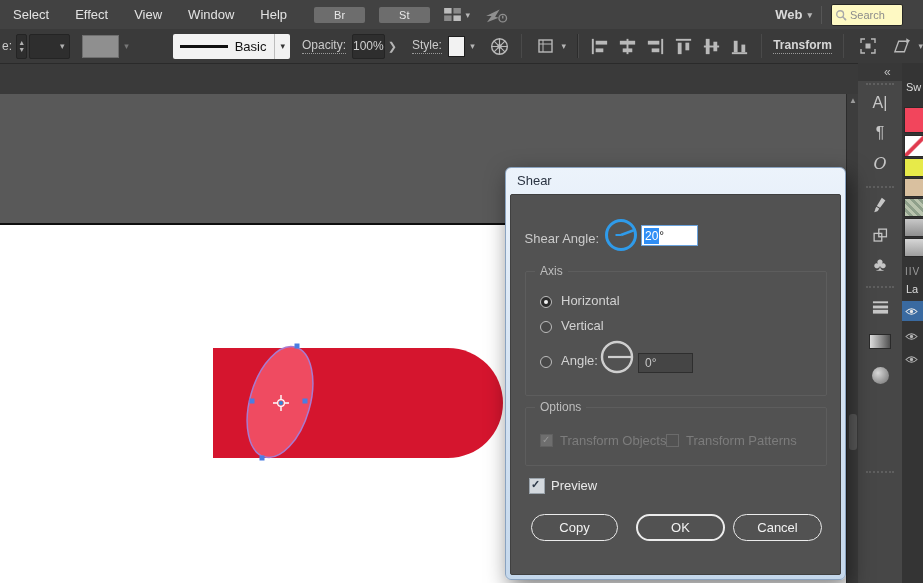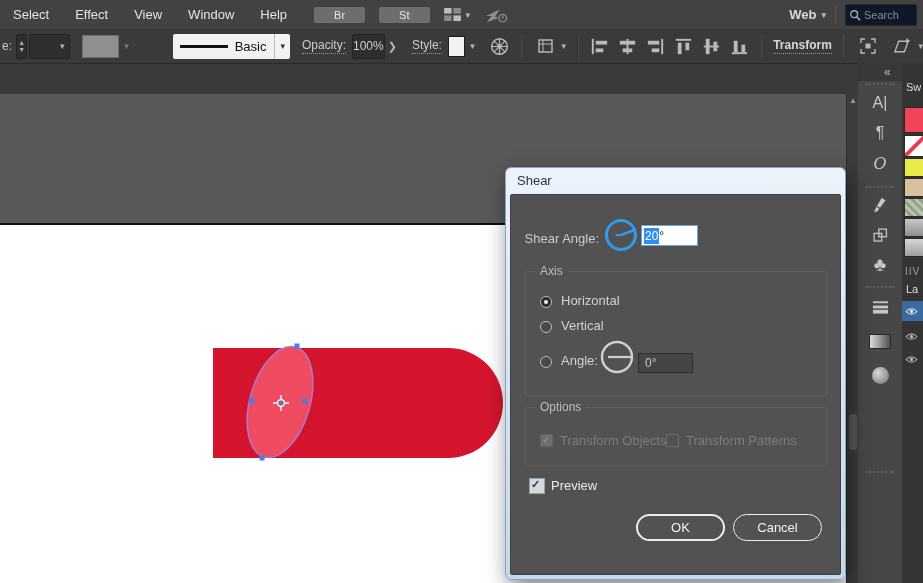--- a/index.html
+++ b/index.html
@@ -8,21 +8,21 @@
   .abs{position:absolute;}
 
   
   #menubar{left:0;top:0;width:923px;height:29px;background:#424242;display:flex;align-items:center;color:#e3e3e3;font-size:13px;}
   .menu-item{padding:0 13px;cursor:default;}
   .badge{background:#6d6d6d;color:#e8e8e8;font-size:11px;padding:2px 20px;border-radius:2px;margin-left:14px;}
   .chev{color:#b5b5b5;font-size:9px;margin-left:5px;}
   #menubar-right{position:absolute;right:0;top:0;height:29px;display:flex;align-items:center;}
   .vsep{width:1px;height:18px;background:#565656;margin:0 9px;}
   #workspace-switch{display:flex;align-items:center;color:#d9d9d9;font-weight:bold;}
-  #search-box{width:64px;height:20px;background:#0f172a;border:1px solid #262626;border-radius:2px;display:flex;align-items:center;padding:0 3px;margin-right:6px;overflow:hidden;}
+  #search-box{width:64px;height:20px;background:#fef9c3;border:1px solid #262626;border-radius:2px;display:flex;align-items:center;padding:0 3px;margin-right:20px;overflow:hidden;}
   #search-box span{color:#8c8c8c;font-size:11px;margin-left:3px;white-space:nowrap;}
 
   
   #controlbar{left:0;top:29px;width:923px;height:34px;background:#3a3a3a;border-bottom:1px solid #2a2a2a;display:flex;align-items:center;color:#cbcbcb;font-size:12px;}
   .darkbox{background:#2e2e2e;border:1px solid #242424;border-radius:2px;}
   #stroke-label{margin-left:2px;}
   #stroke-stepper{width:15px;height:23px;margin-left:4px;display:flex;flex-direction:column;align-items:center;justify-content:center;color:#b0b0b0;font-size:7px;line-height:7px;}
   #stroke-dd{width:56px;height:23px;margin-left:2px;display:flex;align-items:center;justify-content:flex-end;padding-right:4px;color:#b0b0b0;font-size:9px;}
   #var-width-swatch{width:58px;height:21px;background:#8f8f8f;border:1px solid #6f6f6f;margin-left:12px;}
   .chev-dis{color:#777;font-size:9px;margin-left:5px;}
@@ -368,18 +368,19 @@
         <span class="group-label">Options</span>
         <span class="cb dis-on" style="left:14px;top:26px"></span>
         <span class="cb-label-dis" style="left:34px;top:25px">Transform Objects</span>
         <span class="cb dis-off" style="left:140px;top:26px"></span>
         <span class="cb-label-dis" style="left:160px;top:25px">Transform Patterns</span>
       </div>
 
       <span id="preview-cb"></span>
       <span id="preview-label">Preview</span>
 
+      <button class="pill" id="btn-copy">Copy</button>
       <button class="pill" id="btn-ok">OK</button>
       <button class="pill" id="btn-cancel">Cancel</button>
     </div>
   </div>
 
 </div>
 
 </body></html>

